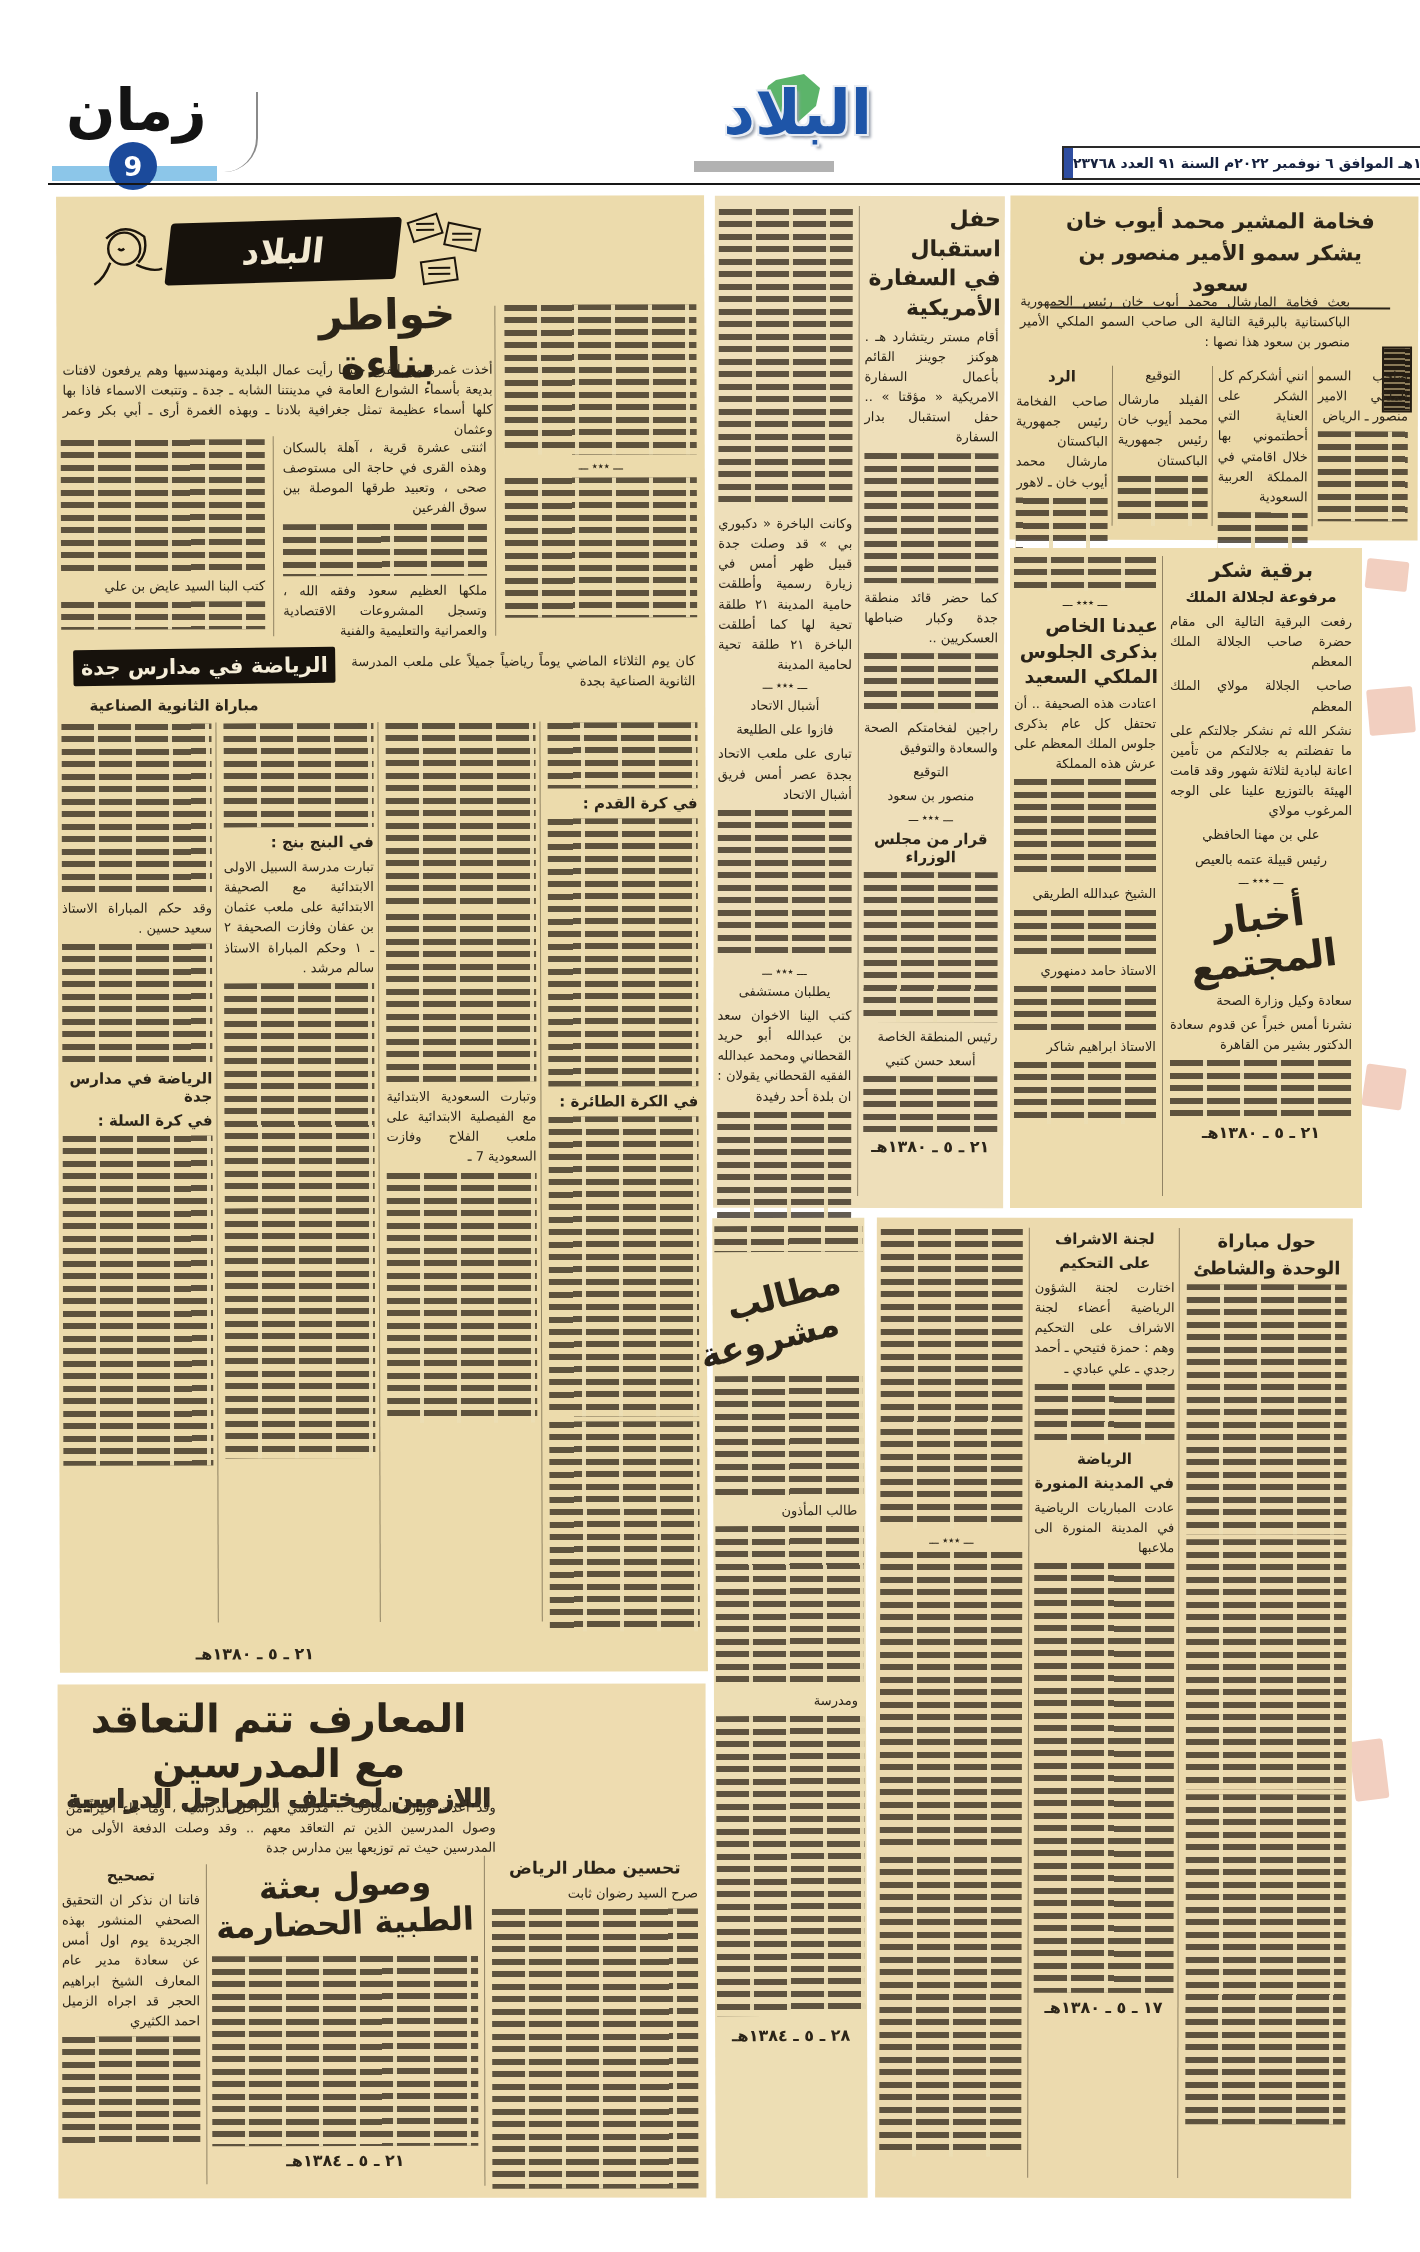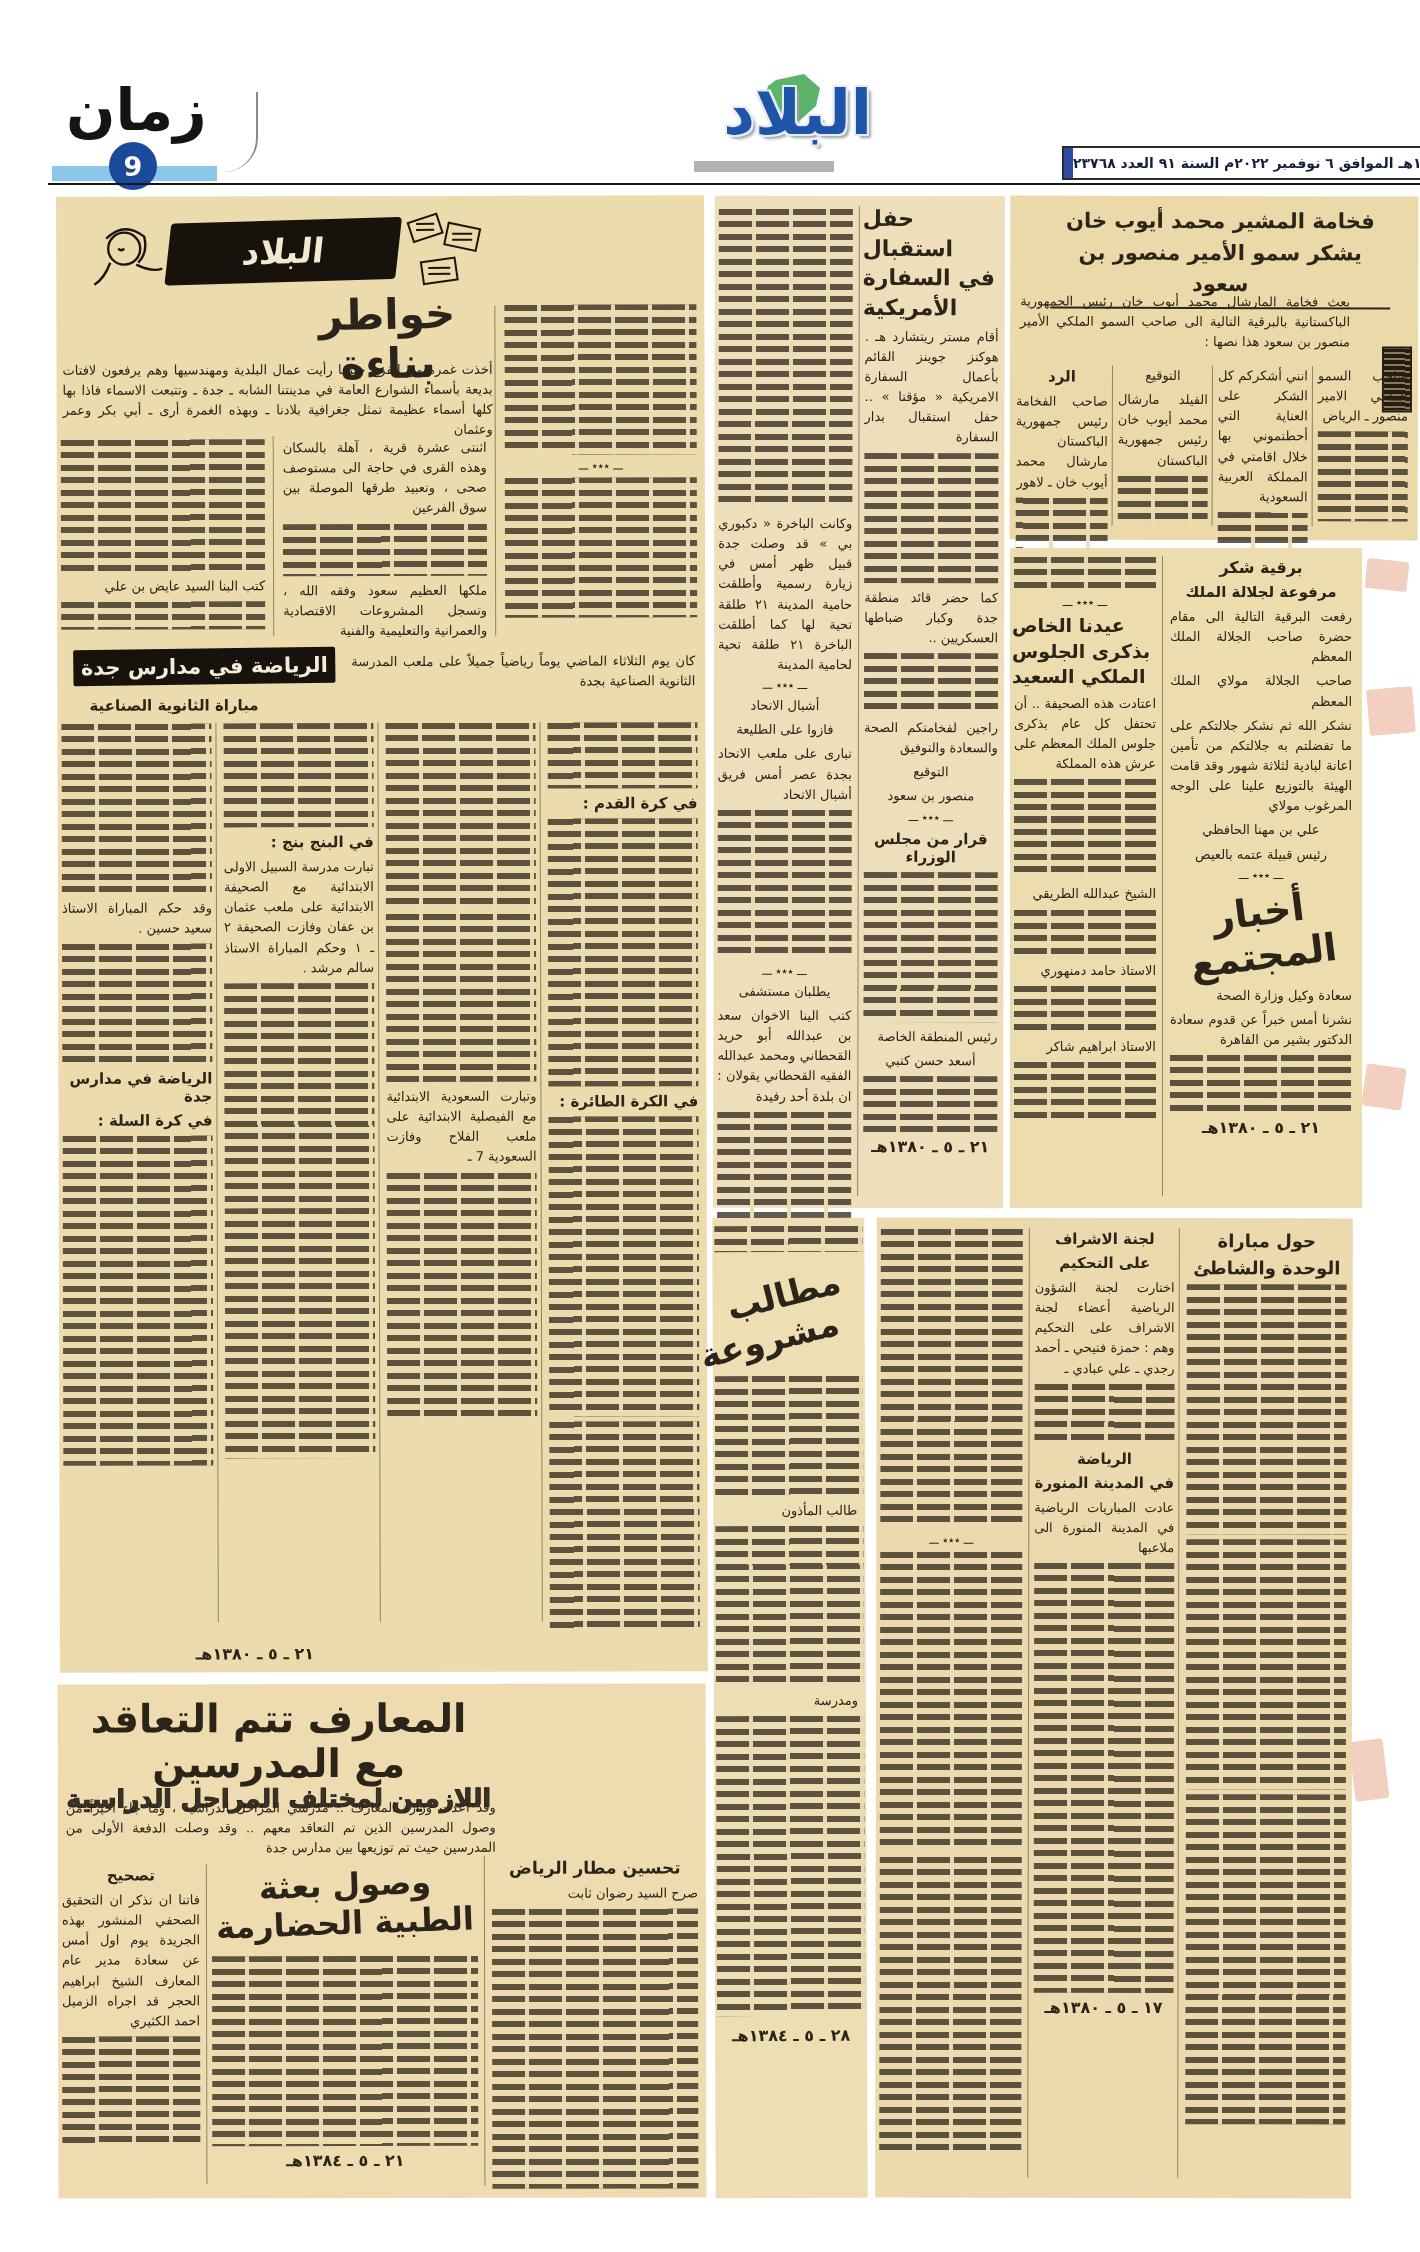--- a/index.html
+++ b/index.html
@@ -38,21 +38,21 @@
   .sm{font-size:13px;line-height:1.55;text-align:justify;margin:4px 2px;}
   .b{font-weight:normal;}
   .t-c{text-align:center;}
   .sub{font-size:15px;font-weight:bold;margin:6px 2px;}
   .sep{font-size:11px;text-align:center;letter-spacing:2px;margin:4px 0;color:#2b2418;}
   .date-stamp{font-size:16px;font-weight:bold;text-align:center;}
   .col{position:absolute;}
   
   .h-khawatir{font-size:42px;font-weight:900;text-align:center;transform:rotate(-1deg);}
   .banner-black{background:#17120c;color:#f5edd8;font-size:21px;font-weight:bold;text-align:center;line-height:36px;transform:rotate(-0.6deg);border-radius:2px;}
-  .h-mid{font-size:22px;font-weight:bold;text-align:left;line-height:1.35;}
+  .h-mid{font-size:22px;font-weight:bold;text-align:right;line-height:1.35;}
   .h-ayub{font-size:21px;font-weight:900;text-align:center;line-height:1.5;border-bottom:2px solid #2b2418;padding-bottom:6px;}
   .h-big-cal{font-size:38px;font-weight:900;text-align:center;}
   .h-maarif1{font-size:39px;font-weight:900;text-align:center;letter-spacing:-1px;}
   .h-maarif2{font-size:25px;font-weight:900;text-align:center;color:#3a3226;-webkit-text-stroke:1px #2b2418;}
   .masthead{background:#17120c;color:#f2e9d2;transform:skewX(-8deg) rotate(-1.5deg);display:flex;align-items:center;justify-content:center;font-size:34px;font-weight:900;border-radius:4px;}
   .stamp{background:repeating-linear-gradient(180deg,#241c12 0 4px,#8a7a58 4px 6px);border:2px solid #241c12;}
 </style>
 </head>
 <body>
 
@@ -230,21 +230,21 @@
       <div class="sm">صاحب الفخامة رئيس جمهورية الباكستان مارشال محمد أيوب خان ـ لاهور</div>
       <div class="greek" style="height:60px;"></div>
     </div>
     <div class="vr" style="left:302px;top:170px;height:160px;"></div>
     <div class="vr" style="left:202px;top:170px;height:160px;"></div>
     <div class="vr" style="left:102px;top:170px;height:160px;"></div>
   </div>
 
   <div class="piece p-d" style="left:1010px;top:548px;width:352px;height:660px;">
     <div class="col" style="left:158px;top:4px;width:186px;">
-      <div class="sub t-c" style="font-size:16px;">برقية شكر</div>
+      <div class="sub t-c" style="font-size:20px;">برقية شكر</div>
       <div class="sub t-c">مرفوعة لجلالة الملك</div>
       <div class="sm">رفعت البرقية التالية الى مقام حضرة صاحب الجلالة الملك المعظم</div>
       <div class="sm b">صاحب الجلالة مولاي الملك المعظم</div>
       <div class="sm">نشكر الله ثم نشكر جلالتكم على ما تفضلتم به جلالتكم من تأمين اعانة لبادية لثلاثة شهور وقد قامت الهيئة بالتوزيع علينا على الوجه المرغوب مولاي</div>
       <div class="sm b t-c">علي بن مهنا الحافظي</div>
       <div class="sm b t-c">رئيس قبيلة عتمه بالعيص</div>
       <div class="sep">ـــ ٭٭٭ ـــ</div>
       <div class="h-big-cal" style="transform:rotate(-7deg);margin:8px 0;">أخبار المجتمع</div>
       <div class="sm b">سعادة وكيل وزارة الصحة</div>
       <div class="sm">نشرنا أمس خبراً عن قدوم سعادة الدكتور بشير من القاهرة</div>

